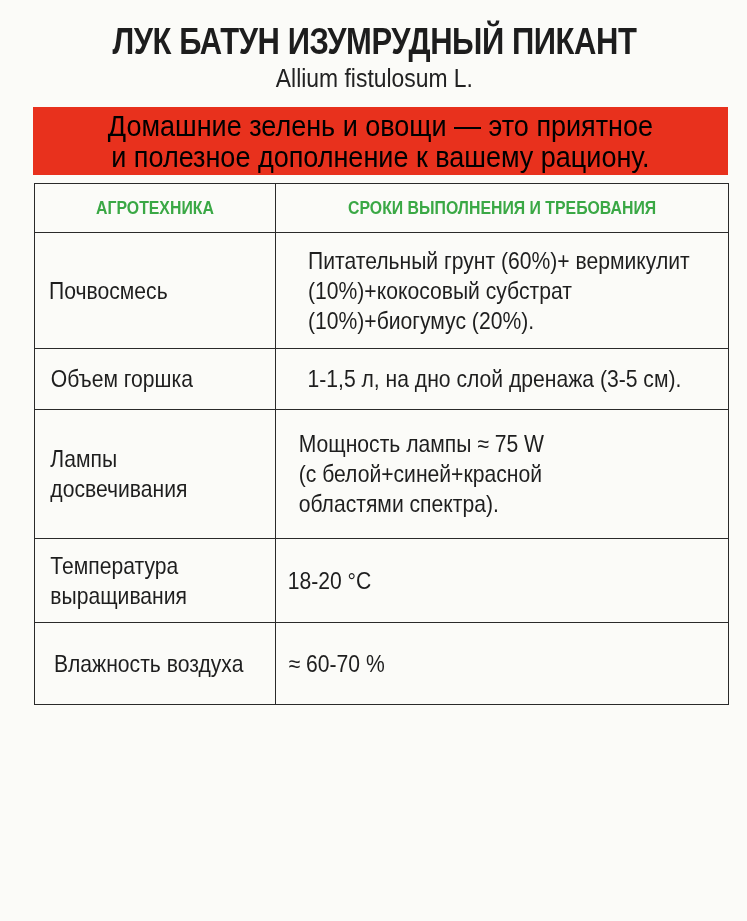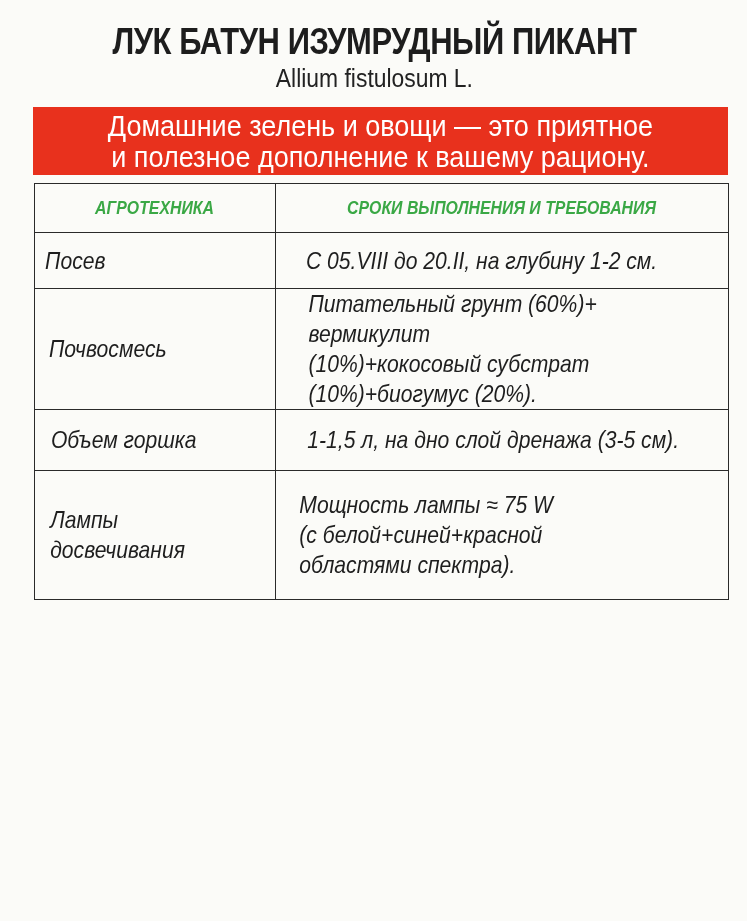--- a/index.html
+++ b/index.html
@@ -21,42 +21,41 @@
   .subtitle {
     position: absolute; left: 0; width: 747px; top: 62px;
     text-align: center;
     font-size: 26px; line-height: 32px;
     transform: scaleX(0.88); transform-origin: 381px 0;
     color: #222;
   }
   .banner {
     position: absolute; left: 33px; top: 107px; width: 695px; height: 68px;
     background: #e8311d;
-    color: #ffffff;
+    color: #000000;
     font-size: 30px; line-height: 31px;
     text-align: center;
   }
   .banner .line {
     display: block; white-space: nowrap;
     transform: scaleX(0.9); transform-origin: 347px 0;
   }
   .banner .line:first-child { margin-top: 3px; }
 
   table.agro {
     position: absolute; left: 34px; top: 183px;
     width: 694px;
     border-collapse: collapse;
     table-layout: fixed;
   }
   table.agro td, table.agro th {
     border: 1.6px solid #2a2a2a;
     vertical-align: middle;
     padding: 0 6px;
     font-weight: normal;
-    font-style: italic;
   }
   table.agro col.c1 { width: 241px; }
   table.agro col.c2 { width: 453px; }
   th .hdr {
     display: inline-block; color: #3aa845; font-weight: bold; font-size: 18px;
     transform: scaleX(0.88); white-space: nowrap;
   }
   td .cell {
     display: inline-block; font-size: 24px; line-height: 30px;
     transform: scaleX(0.88); white-space: pre-line;
@@ -79,35 +78,40 @@
       <col class="c1">
       <col class="c2">
     </colgroup>
   <thead>
     <tr style="height:49px">
       <th><span class="hdr">АГРОТЕХНИКА</span></th>
       <th><span class="hdr">СРОКИ ВЫПОЛНЕНИЯ И ТРЕБОВАНИЯ</span></th>
     </tr>
   </thead>
   <tbody>
-    <tr style="height:56px">
-      <td><span class="cell lbl">Посев</span></td>
-      <td><span class="cell">С 05.VIII до 20.II, на глубину 1-2 см.</span></td>
-    </tr>
     <tr style="height:116px">
       <td><span class="cell lbl">Почвосмесь</span></td>
       <td><span class="cell">Питательный грунт (60%)+ вермикулит
 (10%)+кокосовый субстрат
 (10%)+биогумус (20%).</span></td>
     </tr>
     <tr style="height:61px">
       <td><span class="cell lbl">Объем горшка</span></td>
       <td><span class="cell">1-1,5 л, на дно слой дренажа (3-5 см).</span></td>
     </tr>
     <tr style="height:129px">
       <td><span class="cell lbl">Лампы
 досвечивания</span></td>
       <td><span class="cell">Мощность лампы ≈ 75 W
 (с белой+синей+красной
 областями спектра).</span></td>
     </tr>
+    <tr style="height:84px">
+      <td><span class="cell lbl">Температура
+выращивания</span></td>
+      <td><span class="cell">18-20 °C</span></td>
+    </tr>
+    <tr style="height:82px">
+      <td><span class="cell lbl">Влажность воздуха</span></td>
+      <td><span class="cell">≈ 60-70 %</span></td>
+    </tr>
   </tbody>
 </table>
 
 </body></html>

